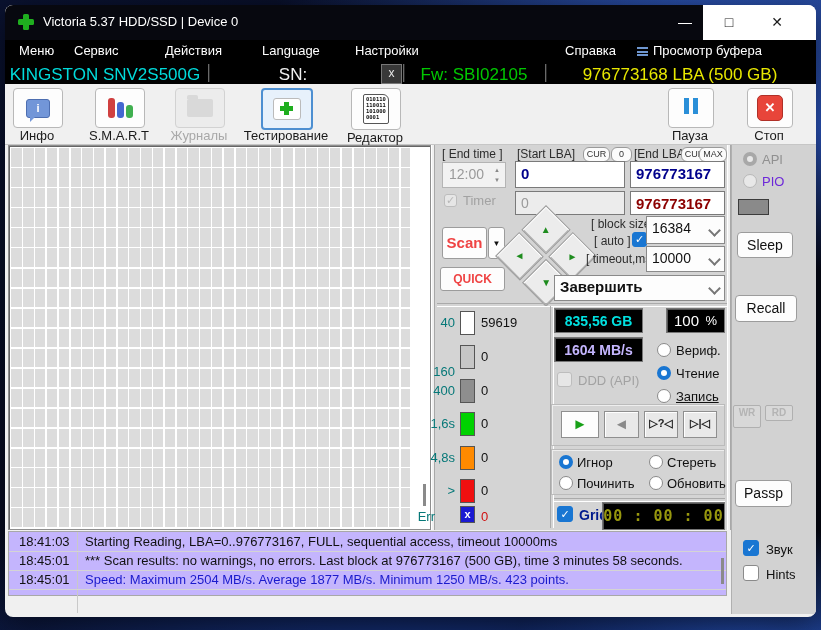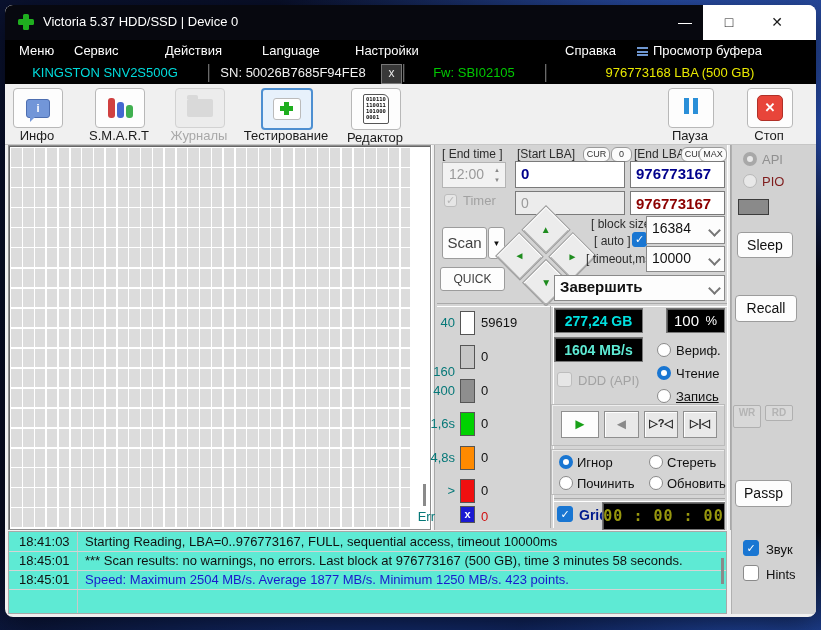--- a/index.html
+++ b/index.html
@@ -21,21 +21,21 @@
   .titlebar-dark{left:0;top:0;width:698px;height:35px;background:#07080f;}
   .title-text{left:38px;top:9px;color:#fff;font-size:13px;}
   .wbtn{top:0;width:44px;height:35px;text-align:center;line-height:35px;font-size:14px;}
   
   .menubar{left:0;top:35px;width:811px;height:22px;background:#000;}
   .menu-item{top:3px;color:#fff;font-size:13px;}
   .buffer-icon{width:11px;height:9px;top:7px;
     background:linear-gradient(#6e96cf 0 2px,transparent 2px 3.5px,#6e96cf 3.5px 5.5px,transparent 5.5px 7px,#6e96cf 7px 9px);}
   
   .drivebar{left:0;top:57px;width:811px;height:22px;background:#000;}
-  .seg{top:3px;font-size:13px;text-align:center;}
+  .seg{top:3px;font-size:17px;text-align:center;}
   .vsep{top:2px;width:1px;height:18px;background:#6a6a6a;box-shadow:1px 0 0 #222;}
   .xbtn{top:2px;width:19px;height:18px;background:#383838;border:1px solid #777;
     color:#e8e8e8;font-size:12px;text-align:center;line-height:16px;}
   
   .toolbar{left:0;top:79px;width:811px;height:61px;background:#f0f0f0;border-bottom:1px solid #c6c6c6;box-sizing:border-box;}
   .tbtn{top:4px;width:48px;height:38px;background:#fdfdfd;border:1px solid #b8b8b8;border-radius:4px;
     display:flex;align-items:center;justify-content:center;}
   .tbtn.sel{background:#e7f1fb;border:2px solid #4d8fd1;}
   .tbtn.dis{background:#ececec;border:1px solid #d2d2d2;}
   .tlabel{top:44px;font-size:13px;color:#1a1a1a;text-align:center;}
@@ -73,21 +73,21 @@
   .inp{background:#fff;border:1px solid #7a7a7a;box-sizing:border-box;
     font-weight:bold;font-size:15px;color:#00008b;padding:3px 0 0 5px;}
   .inp.dis{background:#ececec;color:#9a9a9a;font-weight:normal;font-size:14px;}
   .inp.red{color:#8b0000;}
   .spin{background:#f2f2f2;border:1px solid #b4b4b4;box-sizing:border-box;color:#9a9a9a;
     font-size:14px;padding:3px 0 0 6px;}
   .spin .arrows{position:absolute;right:2px;top:2px;width:12px;height:20px;font-size:6px;color:#888;
     display:flex;flex-direction:column;align-items:center;justify-content:space-between;padding:2px 0;box-sizing:border-box;}
   .btn{background:#fdfdfd;border:1px solid #9c9c9c;border-radius:3px;box-sizing:border-box;
     text-align:center;color:#111;}
-  .btn.blue{color:#404040;font-weight:normal;}
+  .btn.blue{color:#ef4444;font-weight:bold;}
   .combo{background:#fdfdfd;border:1px solid #8a8a8a;box-sizing:border-box;font-size:14px;color:#111;
     padding:3px 0 0 5px;}
   .combo .chev{position:absolute;right:5px;top:50%;margin-top:-4px;width:7px;height:7px;
     border-right:2px solid #777;border-bottom:2px solid #777;transform:rotate(45deg);}
   .diamond{left:505px;top:215px;width:72px;height:72px;transform:rotate(45deg);
     display:grid;grid-template:1fr 1fr / 1fr 1fr;gap:3px;}
   .dcell{background:#ececec;border:1px solid #999;box-shadow:inset 1px 1px 0 #fff, inset -1px -1px 0 #aaa;
     display:flex;align-items:center;justify-content:center;}
   .dcell span{transform:rotate(-45deg);color:#1e8c1e;font-size:10px;}
   .cb{width:15px;height:15px;box-sizing:border-box;border:1px solid #8a8a8a;background:#fff;border-radius:3px;
@@ -108,21 +108,21 @@
   .ridge-vv{width:2px;border-left:1px solid #aaa;border-right:1px solid #fff;}
   .lcd{background:#000;border:1px solid #777;box-shadow:inset 1px 1px 0 #555;box-sizing:border-box;
     display:flex;align-items:center;justify-content:center;font-weight:bold;font-size:14px;}
   .group{background:#d4d4d4;border:1px solid #bbb;box-shadow:inset 1px 1px 0 #eee;box-sizing:border-box;}
   .mbtn{background:#e9e9e9;border:1px solid #8f8f8f;box-shadow:inset 1px 1px 0 #fff;box-sizing:border-box;
     text-align:center;font-size:15px;line-height:23px;}
   .sbtn{background:#fdfdfd;border:1px solid #9c9c9c;border-radius:4px;box-sizing:border-box;
     font-size:14px;color:#111;text-align:center;}
   .sbtn.tiny{font-size:10px;font-weight:bold;color:#b4b4b4;background:#d8d8d8;border-color:#b0b0b0;border-radius:2px;}
   
-  .log{left:3px;top:526px;width:719px;height:83px;background:#5eead4;border:1px solid #a8a8a8;box-sizing:border-box;}
+  .log{left:3px;top:526px;width:719px;height:65px;background:#c4b5fd;border:1px solid #a8a8a8;box-sizing:border-box;}
   .log-row{left:0;width:717px;height:19px;border-bottom:1px solid #d4d4d4;}
   .log-time{position:absolute;left:10px;top:2px;font-size:13px;color:#111;}
   .log-text{position:absolute;left:76px;top:2px;font-size:13px;color:#111;white-space:nowrap;}
   .log-text.speed{color:#1a1acc;}
   .log-colsep{left:68px;top:0;width:1px;height:81px;background:#c9c9c9;}
   .log-scroll{left:712px;top:26px;width:3px;height:26px;background:#8a8a8a;}
   .bpanel{left:726px;top:526px;width:85px;height:83px;background:#d2d2d2;border-left:1px solid #b0b0b0;box-sizing:border-box;}
 </style>
 </head>
 <body>
@@ -298,26 +298,26 @@
   <span class="abs hist-count" style="left:476px;top:445px;">0</span>
 
   <span class="abs hist-label" style="left:412px;top:478px;">&gt;</span>
   <span class="abs hist-block" style="left: 455px; top: 474px; background: rgb(240, 16, 16);"></span>
   <span class="abs hist-count" style="left:476px;top:478px;">0</span>
 
   <span class="abs hist-label" style="left:392px;top:504px;">Err</span>
   <span class="abs hist-block" style="left: 455px; top: 501px; height: 17px; color: rgb(255, 255, 255); font-size: 11px; font-weight: bold; text-align: center; line-height: 15px; background: rgb(26, 26, 210);">x</span>
   <span class="abs hist-count" style="left:476px;top:504px;color:#d01010;">0</span>
 
-  <div class="abs lcd" style="left:549px;top:303px;width:89px;height:25px;color:#00e0e0;">277,24 GB</div>
+  <div class="abs lcd" style="left:549px;top:303px;width:89px;height:25px;color:#00e0e0;">835,56 GB</div>
   <div class="abs lcd" style="left:661px;top:303px;width:59px;height:25px;color:#fff;justify-content:space-between;padding:0 7px;font-weight:normal;font-size:15px;">
     <span>100</span>
     <span style="font-size:13px;">%</span>
   </div>
-  <div class="abs lcd" style="left:549px;top:332px;width:89px;height:25px;color:#5eead4;">1604 MB/s</div>
+  <div class="abs lcd" style="left:549px;top:332px;width:89px;height:25px;color:#c4b5fd;">1604 MB/s</div>
 
   <span class="abs radio" style="left:652px;top:338px;"></span>
   <span class="abs rlabel" style="left:671px;top:338px;">Вериф.</span>
   <span class="abs radio on" style="left:652px;top:361px;"></span>
   <span class="abs rlabel" style="left:671px;top:361px;">Чтение</span>
   <span class="abs radio" style="left:652px;top:384px;"></span>
   <span class="abs rlabel" style="left:671px;top:384px;text-decoration:underline;">Запись</span>
 
   <span class="abs cb dis" style="left:552px;top:367px;"></span>
   <span class="abs" style="left:573px;top:368px;font-size:13px;color:#a2a2a2;">DDD (API)</span>
@@ -343,21 +343,21 @@
   <span class="abs cb on" style="left:552px;top:501px;width:16px;height:16px;line-height:14px;"></span>
   <span class="abs" style="left:574px;top:502px;font-size:14px;font-weight:bold;color:#001a8c;">Grid</span>
   <div class="abs lcd" style="left:597px;top:497px;width:123px;height:28px;color:#98980e;font-family:'DejaVu Sans Mono',monospace;font-size:15px;letter-spacing:1px;">00 : 00 : 00</div>
 
   <div class="abs ridge-v" style="left:722px;"></div>
 
   <div class="abs rpanel"></div>
   <span class="abs radio dis on2" style="left:738px;top:147px;"></span>
   <span class="abs" style="left:757px;top:147px;font-size:13px;color:#909090;">API</span>
   <span class="abs radio dis" style="left:738px;top:169px;"></span>
-  <span class="abs" style="left:757px;top:169px;font-size:13px;color:#7f1d1d;">PIO</span>
+  <span class="abs" style="left:757px;top:169px;font-size:13px;color:#6d28d9;">PIO</span>
   <span class="abs" style="left:733px;top:194px;width:29px;height:14px;background:#8a8a8a;border:1px solid #3c3c3c;"></span>
   <div class="abs sbtn" style="left:732px;top:227px;width:56px;height:26px;line-height:24px;">Sleep</div>
   <div class="abs sbtn" style="left:730px;top:290px;width:62px;height:27px;line-height:25px;">Recall</div>
   <div class="abs sbtn tiny" style="left:728px;top:400px;width:28px;height:23px;line-height:14px;">WR</div>
   <div class="abs sbtn tiny" style="left:760px;top:400px;width:28px;height:16px;line-height:14px;">RD</div>
   <div class="abs sbtn" style="left:730px;top:475px;width:57px;height:27px;line-height:25px;">Passp</div>
 
   <div class="abs log">
     <div class="abs log-colsep"></div>
     <div class="abs log-row" style="top:0;">

